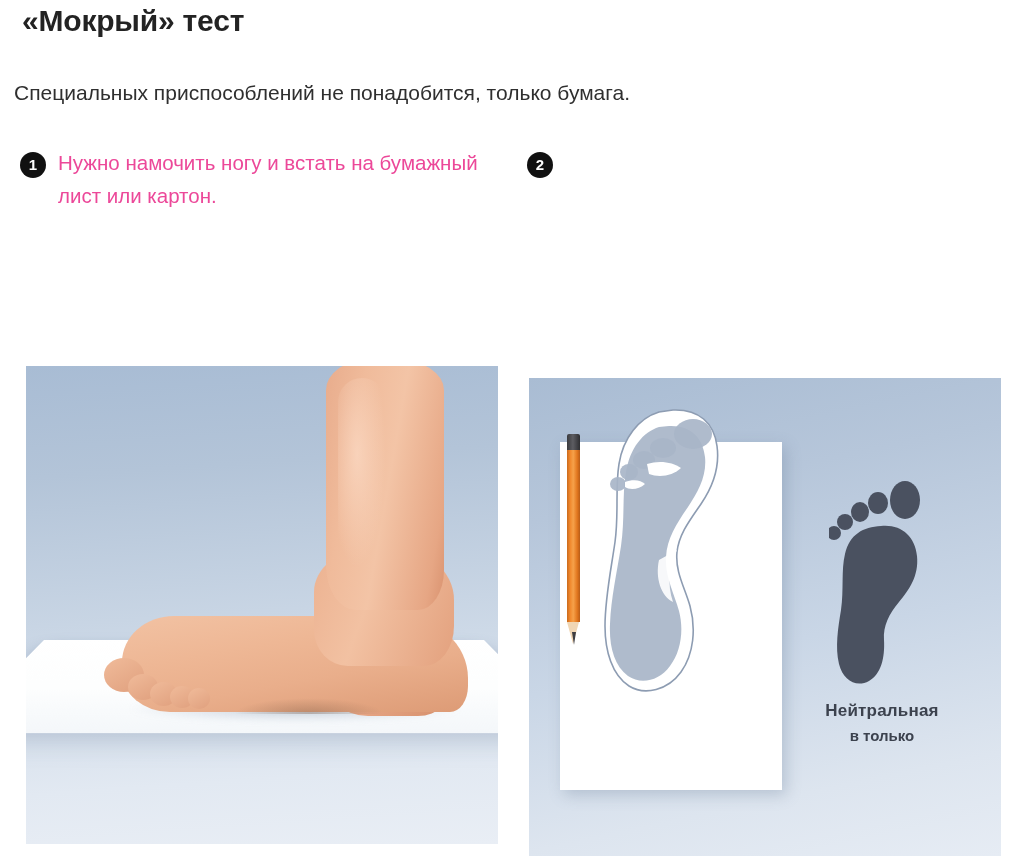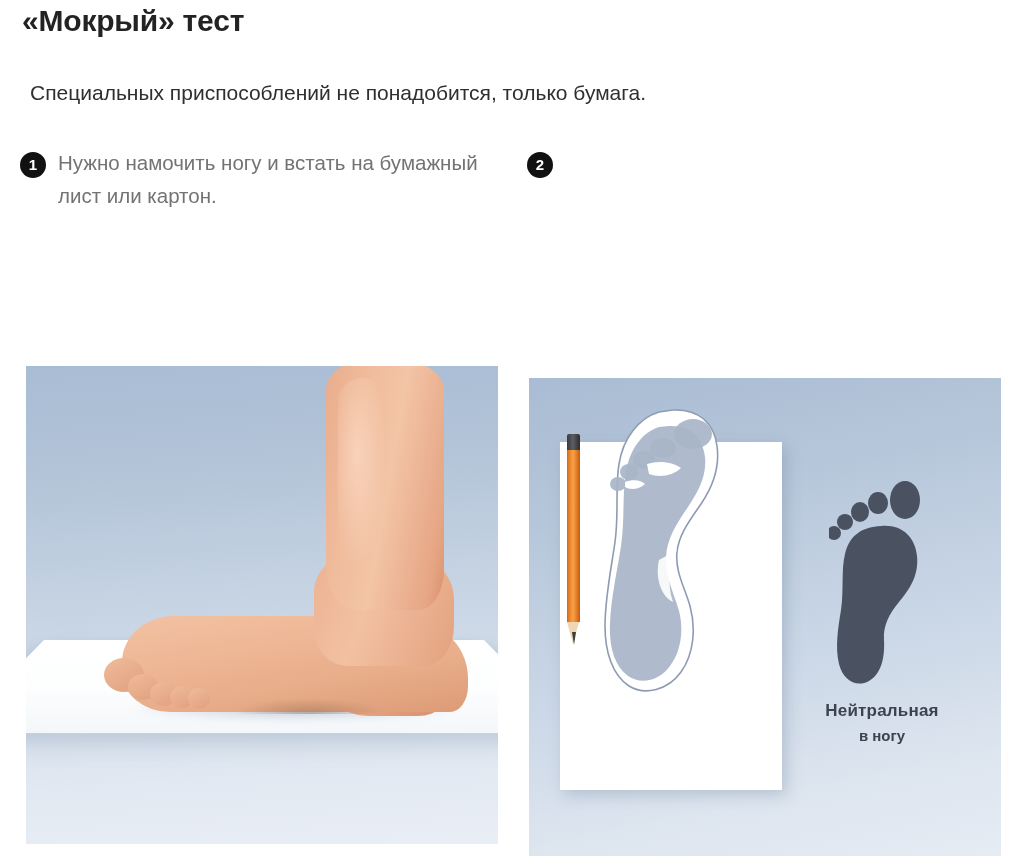--- a/index.html
+++ b/index.html
@@ -33,21 +33,21 @@
     font-size: 30px;
     line-height: 38px;
     font-weight: 700;
     letter-spacing: -0.2px;
     color: #232323;
     white-space: nowrap;
   }
 
   .page-subtitle {
     position: absolute;
-    left: 30px;
+    left: 14px;
     top: 78px;
     margin: 0;
     font-size: 21px;
     line-height: 30px;
     font-weight: 400;
     color: #2f2f2f;
     white-space: nowrap;
   }
 
   
@@ -80,21 +80,21 @@
     text-align: center;
     margin-top: 6px;
     user-select: none;
   }
 
   .step-text {
     margin-left: 12px;
     font-size: 20.5px;
     line-height: 33px;
     font-weight: 400;
-    color: #737373;
+    color: #ec4899;
     max-width: 420px;
   }
   .step-2 .step-text { max-width: 400px; }
 
   
   .figures {
     position: absolute;
     left: 0;
     top: 366px;
   }
@@ -386,18 +386,18 @@
           <ellipse cx="76" cy="22" rx="15" ry="19" fill="#4a5160"></ellipse>
           <ellipse cx="49" cy="25" rx="10" ry="11" fill="#4a5160"></ellipse>
           <ellipse cx="31" cy="34" rx="9" ry="10" fill="#4a5160"></ellipse>
           <ellipse cx="16" cy="44" rx="8" ry="8" fill="#4a5160"></ellipse>
           <ellipse cx="5" cy="55" rx="7" ry="7" fill="#4a5160"></ellipse>
         </svg>
       </div>
 
       <div class="icon-caption">
         <span class="cap-main">Нейтральная</span>
-        <span class="cap-sub">в ногу</span>
+        <span class="cap-sub">в только</span>
       </div>
 
     </div>
   </div>
 </div>
 
 </body></html>

